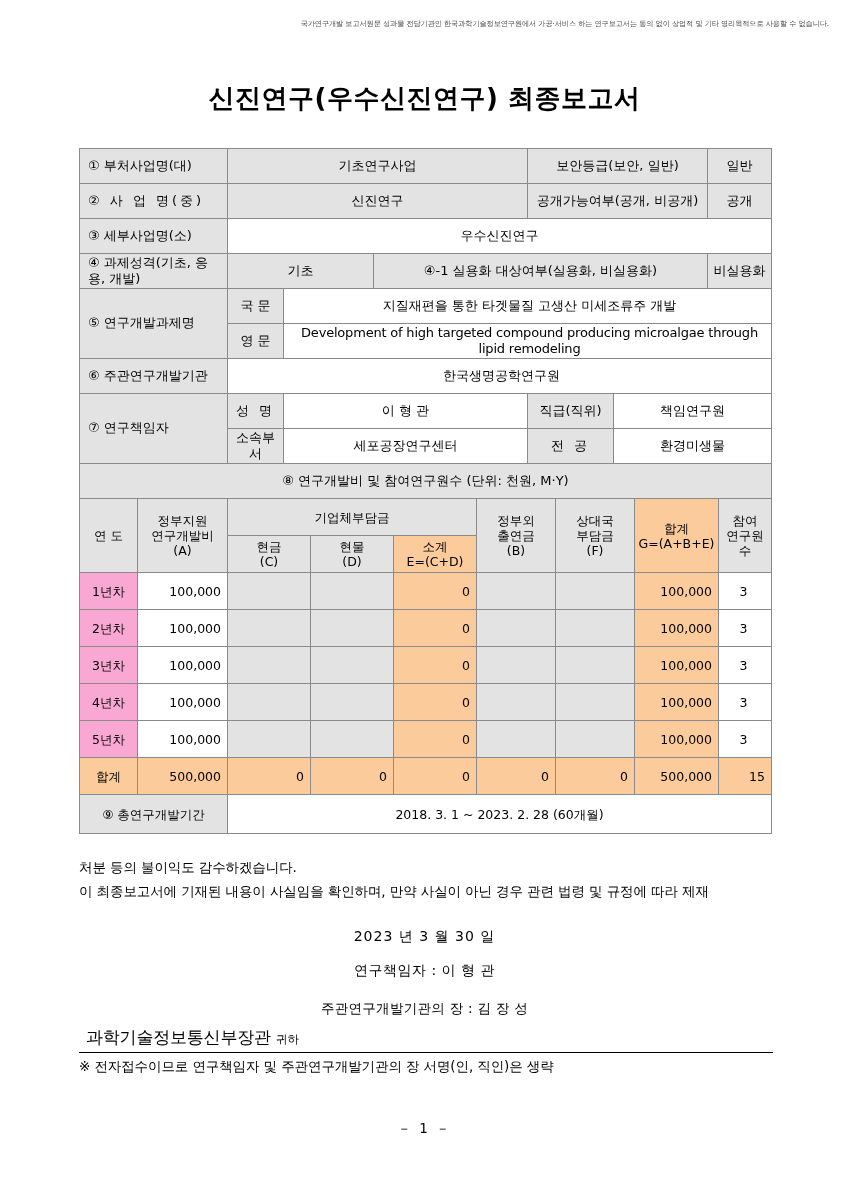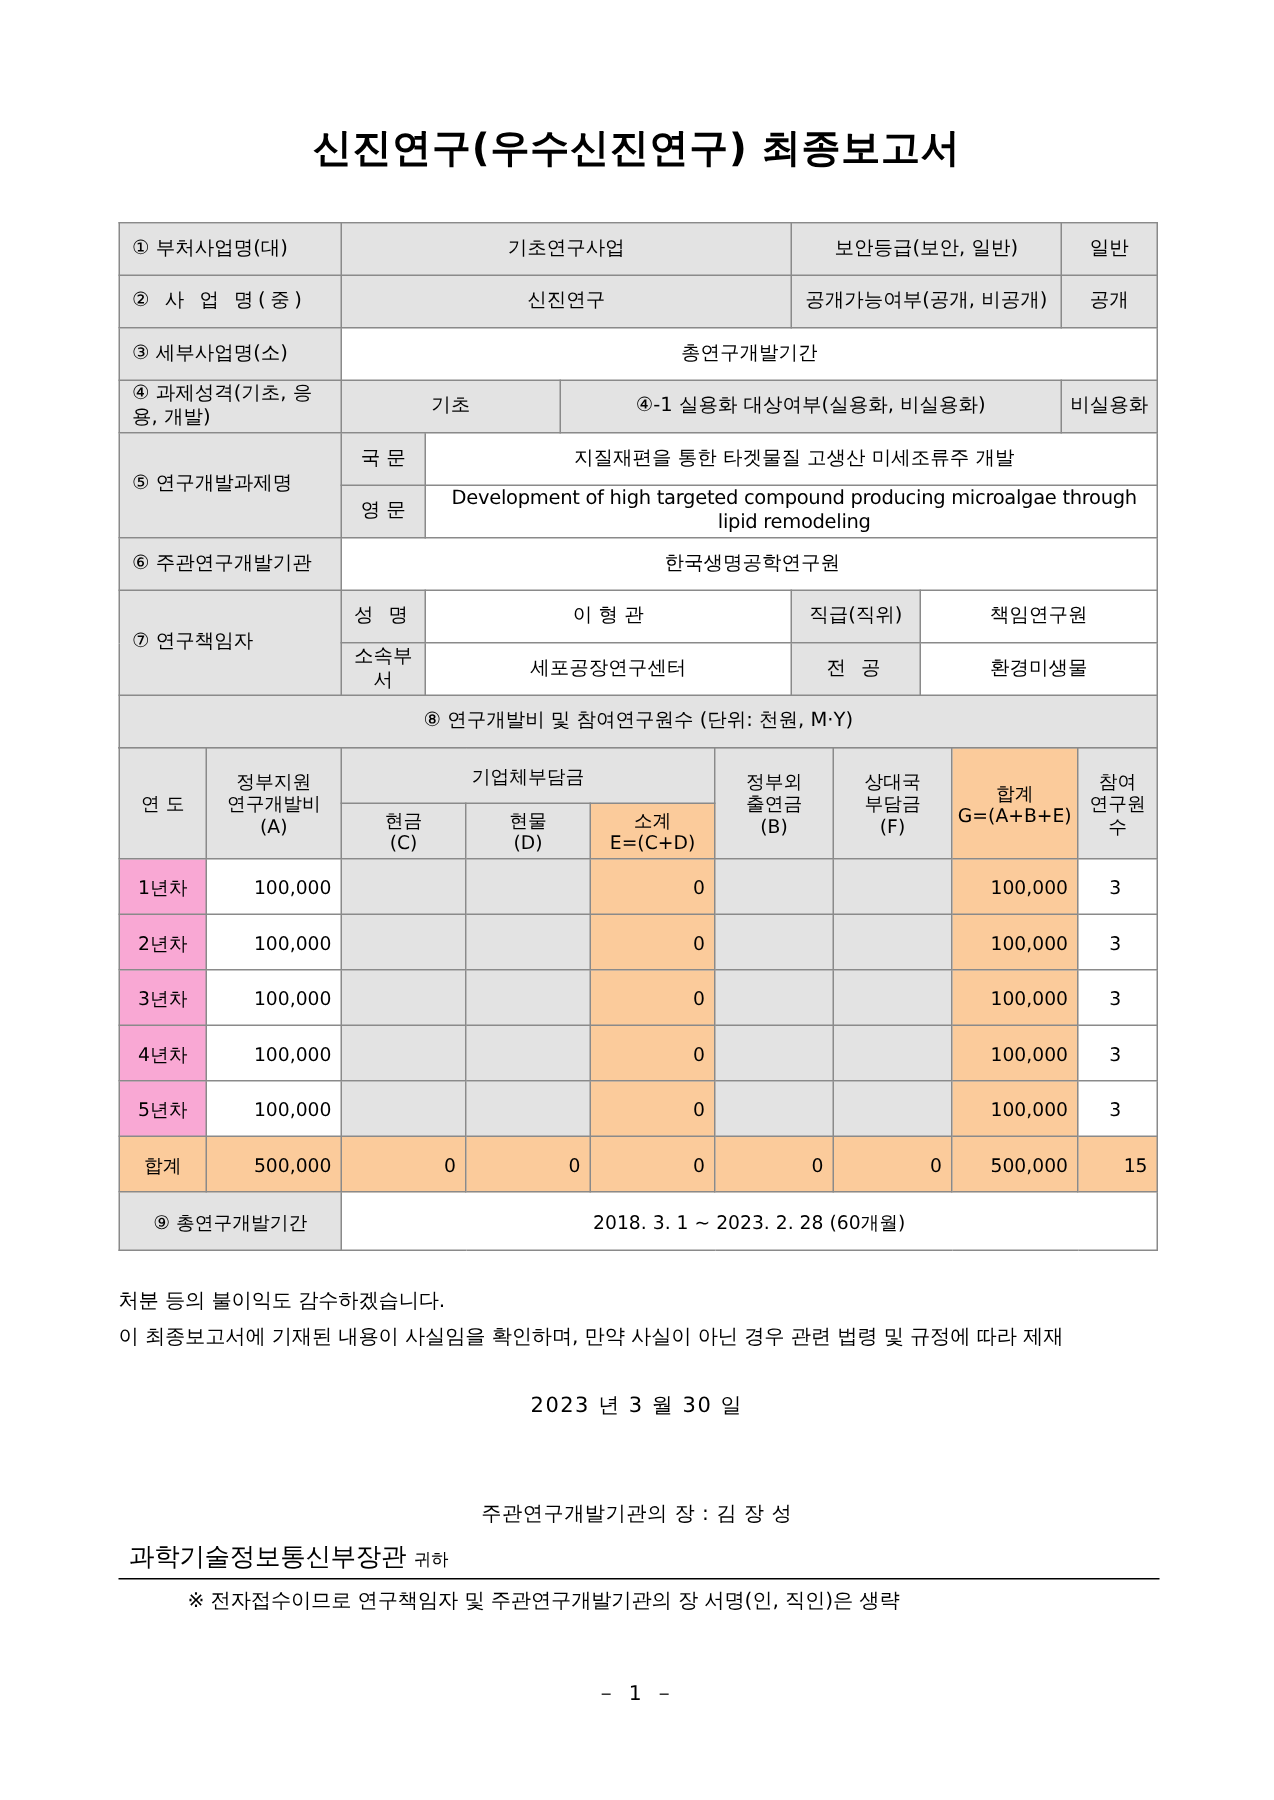--- a/index.html
+++ b/index.html
@@ -230,39 +230,39 @@
     border-top: 1px solid #000;
   }
 
   
   .note {
     position: absolute;
     top: 1058px;
     left: 79px;
     font-size: 13.5px;
     letter-spacing: -0.1px;
-    margin-left: 46px;
   }
 
   
   .page-num {
     position: absolute;
     top: 1120px;
     left: 0;
     right: 0;
     text-align: center;
     font-size: 13.5px;
     letter-spacing: 2px;
   }
 </style>
 </head>
 <body>
 
 <div class="page">
 
+  <div class="disclaimer">국가연구개발 보고서원문 성과물 전담기관인 한국과학기술정보연구원에서 가공·서비스 하는 연구보고서는 동의 없이 상업적 및 기타 영리목적으로 사용할 수 없습니다.</div>
 
   <div class="doc-title">신진연구(우수신진연구) 최종보고서</div>
 
   <div class="tbl-wrap">
 
     <table class="main">
       <colgroup>
         <col style="width:148px">
         <col style="width:56px">
         <col style="width:90px">
@@ -283,21 +283,21 @@
 
       <tr>
         <td class="lbl spaced2">② 사  업  명(중)</td>
         <td class="valg" colspan="4">신진연구</td>
         <td class="lblc nowrapcell" colspan="2">공개가능여부(공개, 비공개)</td>
         <td class="valg">공개</td>
       </tr>
 
       <tr>
         <td class="lbl">③ 세부사업명(소)</td>
-        <td class="val" colspan="7">총연구개발기간</td>
+        <td class="val" colspan="7">우수신진연구</td>
       </tr>
 
       <tr>
         <td class="lbl">④ 과제성격(기초, 응용, 개발)</td>
         <td class="valg" colspan="2">기초</td>
         <td class="lblc nowrapcell" colspan="4">④-1 실용화 대상여부(실용화, 비실용화)</td>
         <td class="valg">비실용화</td>
       </tr>
 
       <tr>
@@ -466,20 +466,21 @@
     </tbody>
       </table>
   </div>
 
   <div class="statement">
     <div>처분 등의 불이익도 감수하겠습니다.</div>
     <div>이 최종보고서에 기재된 내용이 사실임을 확인하며, 만약 사실이 아닌 경우 관련 법령 및 규정에 따라 제재</div>
   </div>
 
   <div class="sig-date">2023 년   3 월  30  일</div>
+  <div class="sig-pi">연구책임자 :   이 형 관</div>
   <div class="sig-org">주관연구개발기관의 장 :  김 장 성</div>
 
   <div class="addressee"><span>과학기술정보통신부장관</span> <span class="hon">귀하</span></div>
   <div class="addressee-rule"></div>
 
   <div class="note">※  전자접수이므로 연구책임자 및 주관연구개발기관의 장 서명(인, 직인)은 생략</div>
 
   <div class="page-num">－ 1 －</div>
 
 </div>

